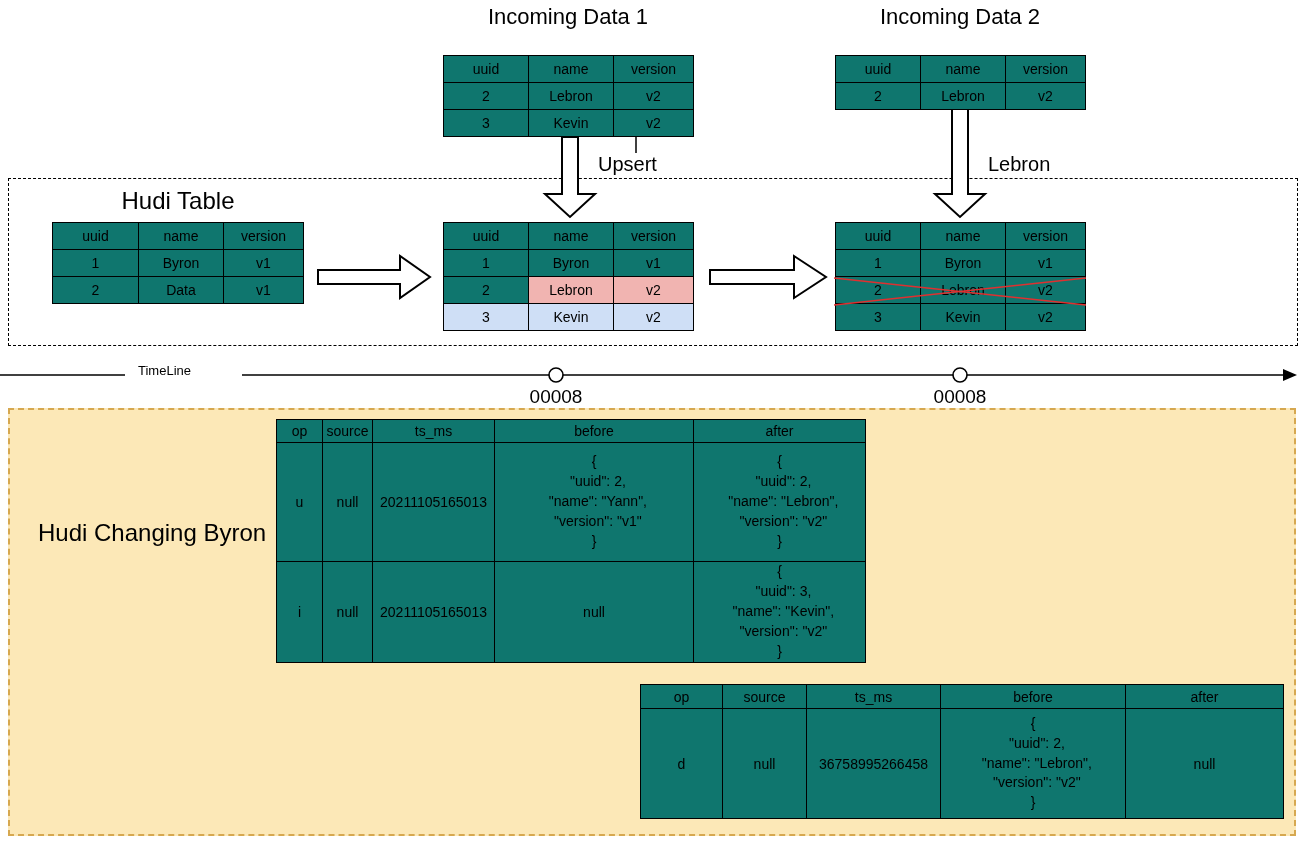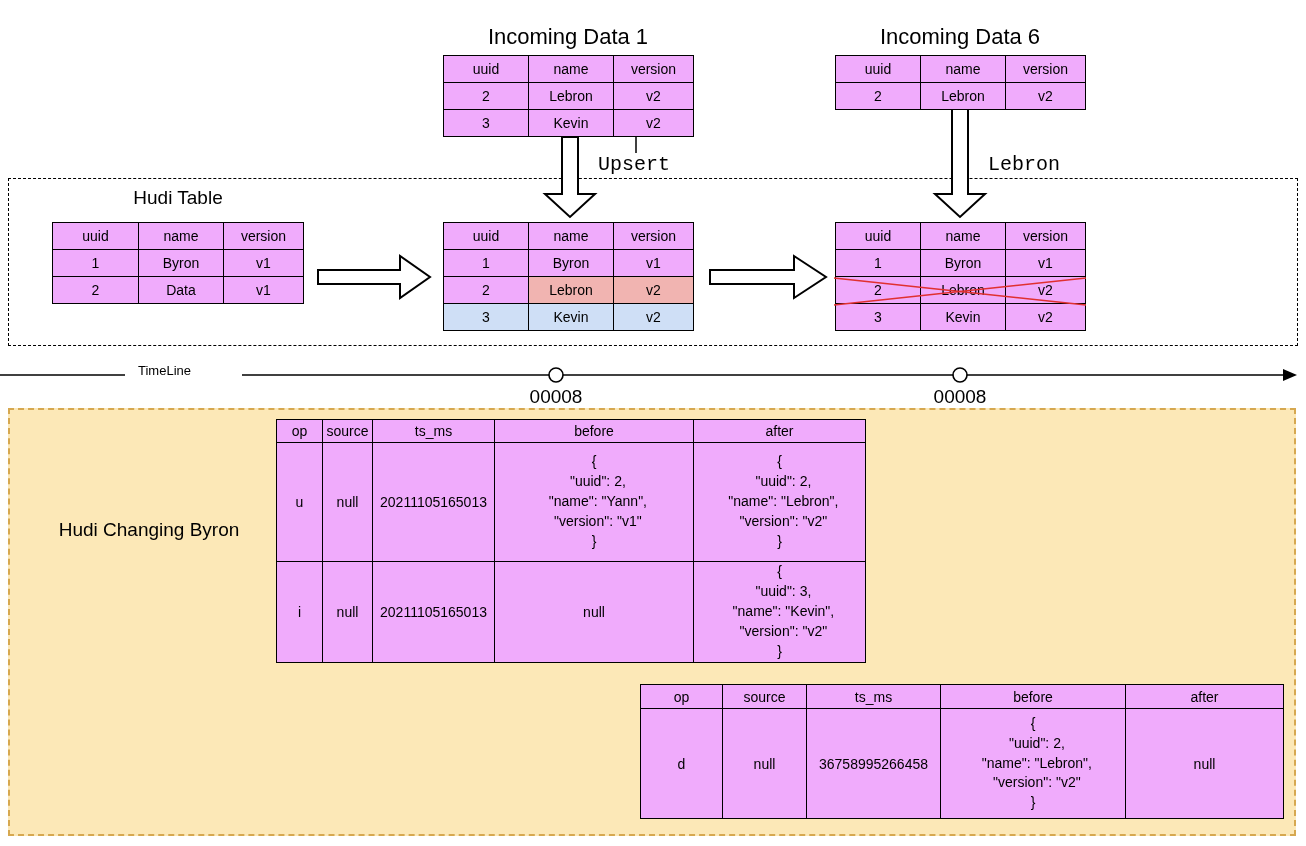--- a/index.html
+++ b/index.html
@@ -6,38 +6,38 @@
   body {
     width:1306px; height:846px; position:relative;
     background:#ffffff; color:#000;
     font-family:"Liberation Sans", sans-serif;
     overflow:hidden;
   }
 
   
   table.dtable {
     position:absolute; border-collapse:collapse; table-layout:fixed;
-    background:#f0abfc; z-index:3;
+    background:#0f766e; z-index:3;
   }
   table.dtable td {
     border:1.5px solid #000; text-align:center; vertical-align:middle;
     font-size:14px; padding:0 2px; overflow:hidden;
   }
   td.pink { background:var(--highlight-red); border:1.6px solid var(--highlight-red-border); }
   td.blue { background:var(--highlight-blue); border:1.6px solid var(--highlight-blue-border); }
   td.jsonc {
     text-align:left; vertical-align:top; white-space:pre;
     padding:1px 4px 1px 4px; line-height:1.42; font-size:14px;
   }
 
   
   .lbl { position:absolute; z-index:4; white-space:nowrap; }
-  .title { font-size:22px; text-align:center;margin-top:20px; }
-  .mid-lbl { font-size:19px; text-align:center; }
-  .arrow-lbl { font-size:20px;font-family:Liberation Mono, monospace; }
+  .title { font-size:22px; text-align:center; }
+  .mid-lbl { font-size:24px; text-align:center; }
+  .arrow-lbl { font-size:20px; }
   .tl-lbl { font-size:13px; }
   .tick-lbl { font-size:19px; text-align:center; }
 
   
   #hudi-box {
     position:absolute; left:8px; top:178px; width:1288px; height:166px;
     border:1.5px dashed #000; z-index:1; background:transparent;
   }
   #changing-box {
     position:absolute; left:8px; top:408px; width:1288px; height:428px;
@@ -71,21 +71,21 @@
   <circle class="tl-circle" cx="556" cy="375" r="7"></circle>
   <circle class="tl-circle" cx="960" cy="375" r="7"></circle>
 </svg>
 
 <svg class="overlay-top" width="1306" height="846">
   <line class="cross-line" x1="834" y1="278" x2="1086" y2="305"></line>
   <line class="cross-line" x1="834" y1="305" x2="1086" y2="278"></line>
 </svg>
 
 <div class="lbl title" style="left:443px; top:4px; width:250px;">Incoming Data 1</div>
-<div class="lbl title" style="left:835px; top:4px; width:250px;">Incoming Data 6</div>
+<div class="lbl title" style="left:835px; top:4px; width:250px;">Incoming Data 2</div>
 <div class="lbl arrow-lbl" style="left:598px; top:153px;">Upsert</div>
 <div class="lbl arrow-lbl" style="left:988px; top:153px;">Lebron</div>
 <div class="lbl mid-lbl" style="left:98px; top:187px; width:160px;">Hudi Table</div>
 <div class="lbl tl-lbl" style="left:138px; top:363px;">TimeLine</div>
 <div class="lbl tick-lbl" style="left:516px; top:386px; width:80px;">00008</div>
 <div class="lbl tick-lbl" style="left:920px; top:386px; width:80px;">00008</div>
 <div class="lbl mid-lbl" style="left:38px; top:519px; width:222px;">Hudi Changing Byron</div>
 
 <table class="dtable" style="left:443px; top:55px; width:250px;">
   <colgroup>

